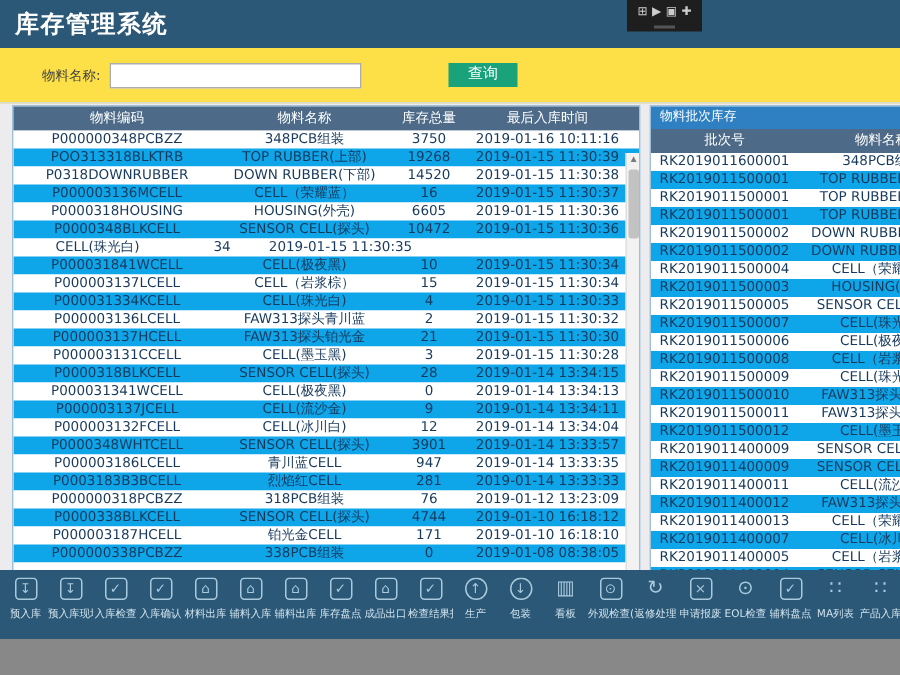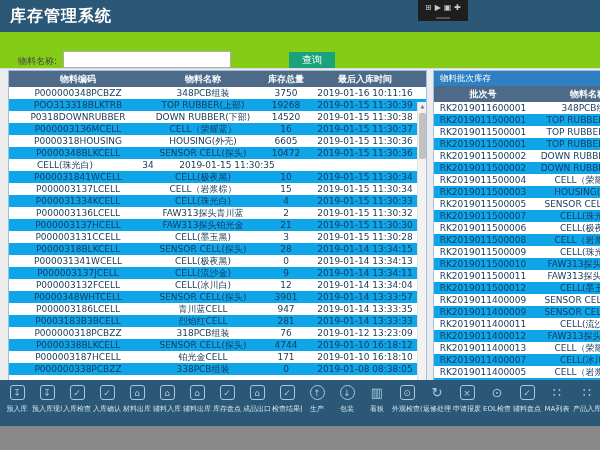--- a/index.html
+++ b/index.html
@@ -13,39 +13,39 @@
   .app-title { color: #ffffff; font-size: 16px; font-weight: bold; letter-spacing: 1px; }
   .overlay-box {
     position: absolute; left: 418px; top: 0; width: 50px; height: 21px;
     background: #1e1e1e; display: flex; align-items: flex-start; justify-content: center;
     gap: 3px; padding-top: 3px; z-index: 5;
   }
   .overlay-icon { color: #cccccc; font-size: 8px; line-height: 9px; }
   .overlay-dash { position: absolute; bottom: 2px; left: 18px; width: 14px; height: 2px; background: #555; }
   
   .searchbar {
-    height: 37px; background: #84cc16; border-bottom: 1px solid #d8d9da;
-    display: flex; align-items: flex-end; padding: 0 18px;
+    height: 37px; background: #fde047; border-bottom: 1px solid #d8d9da;
+    display: flex; align-items: center; padding: 0 28px;
   }
   .search-label { font-size: 9px; color: #444; }
   .search-input {
     width: 168px; height: 17px; margin-left: 6px; border: 1px solid #acacac;
     background: #fff; font-size: 9px; padding: 0 3px; outline: none;
   }
   .search-btn {
     margin-left: 58px; width: 46px; height: 16px; background: #1aa37a; color: #fff;
     font-size: 10px; border: none; cursor: pointer; font-family: inherit; line-height: 16px;
   }
   
   .panel { position: absolute; top: 70px; height: 329px; background: #ffffff; border: 1px solid #9fc0da; }
   .panel-left { left: 8px; width: 419px; }
   .panel-right { left: 433px; width: 230px; }
   .panel-title { height: 15px; background: #2e80c2; color: #fff; font-size: 8.5px; line-height: 15px; padding-left: 6px; }
   .thead { display: flex; background: #4d6b89; color: #fff; height: 16px; line-height: 16px; font-size: 9px; }
-  .thead .tcell { font-weight: bold; text-align: center; }
+  .thead .tcell { font-weight: normal; text-align: center; }
   .tbody { overflow: hidden; height: 288px; }
   .panel-right .tbody { height: 297px; }
   .trow { display: flex; height: 12px; line-height: 12px; font-size: 9px; color: #17395c; background: #fff; }
   .trow.alt { background: #0ea5e9; }
   .tcell { text-align: center; overflow: hidden; white-space: nowrap; flex: 0 0 auto; }
   
   .t-left .c0 { width: 138px; } .t-left .c1 { width: 112px; }
   .t-left .c2 { width: 54px; }  .t-left .c3 { width: 104px; }
   
   .t-right .c0 { width: 98px; } .t-right .c1 { width: 112px; }

